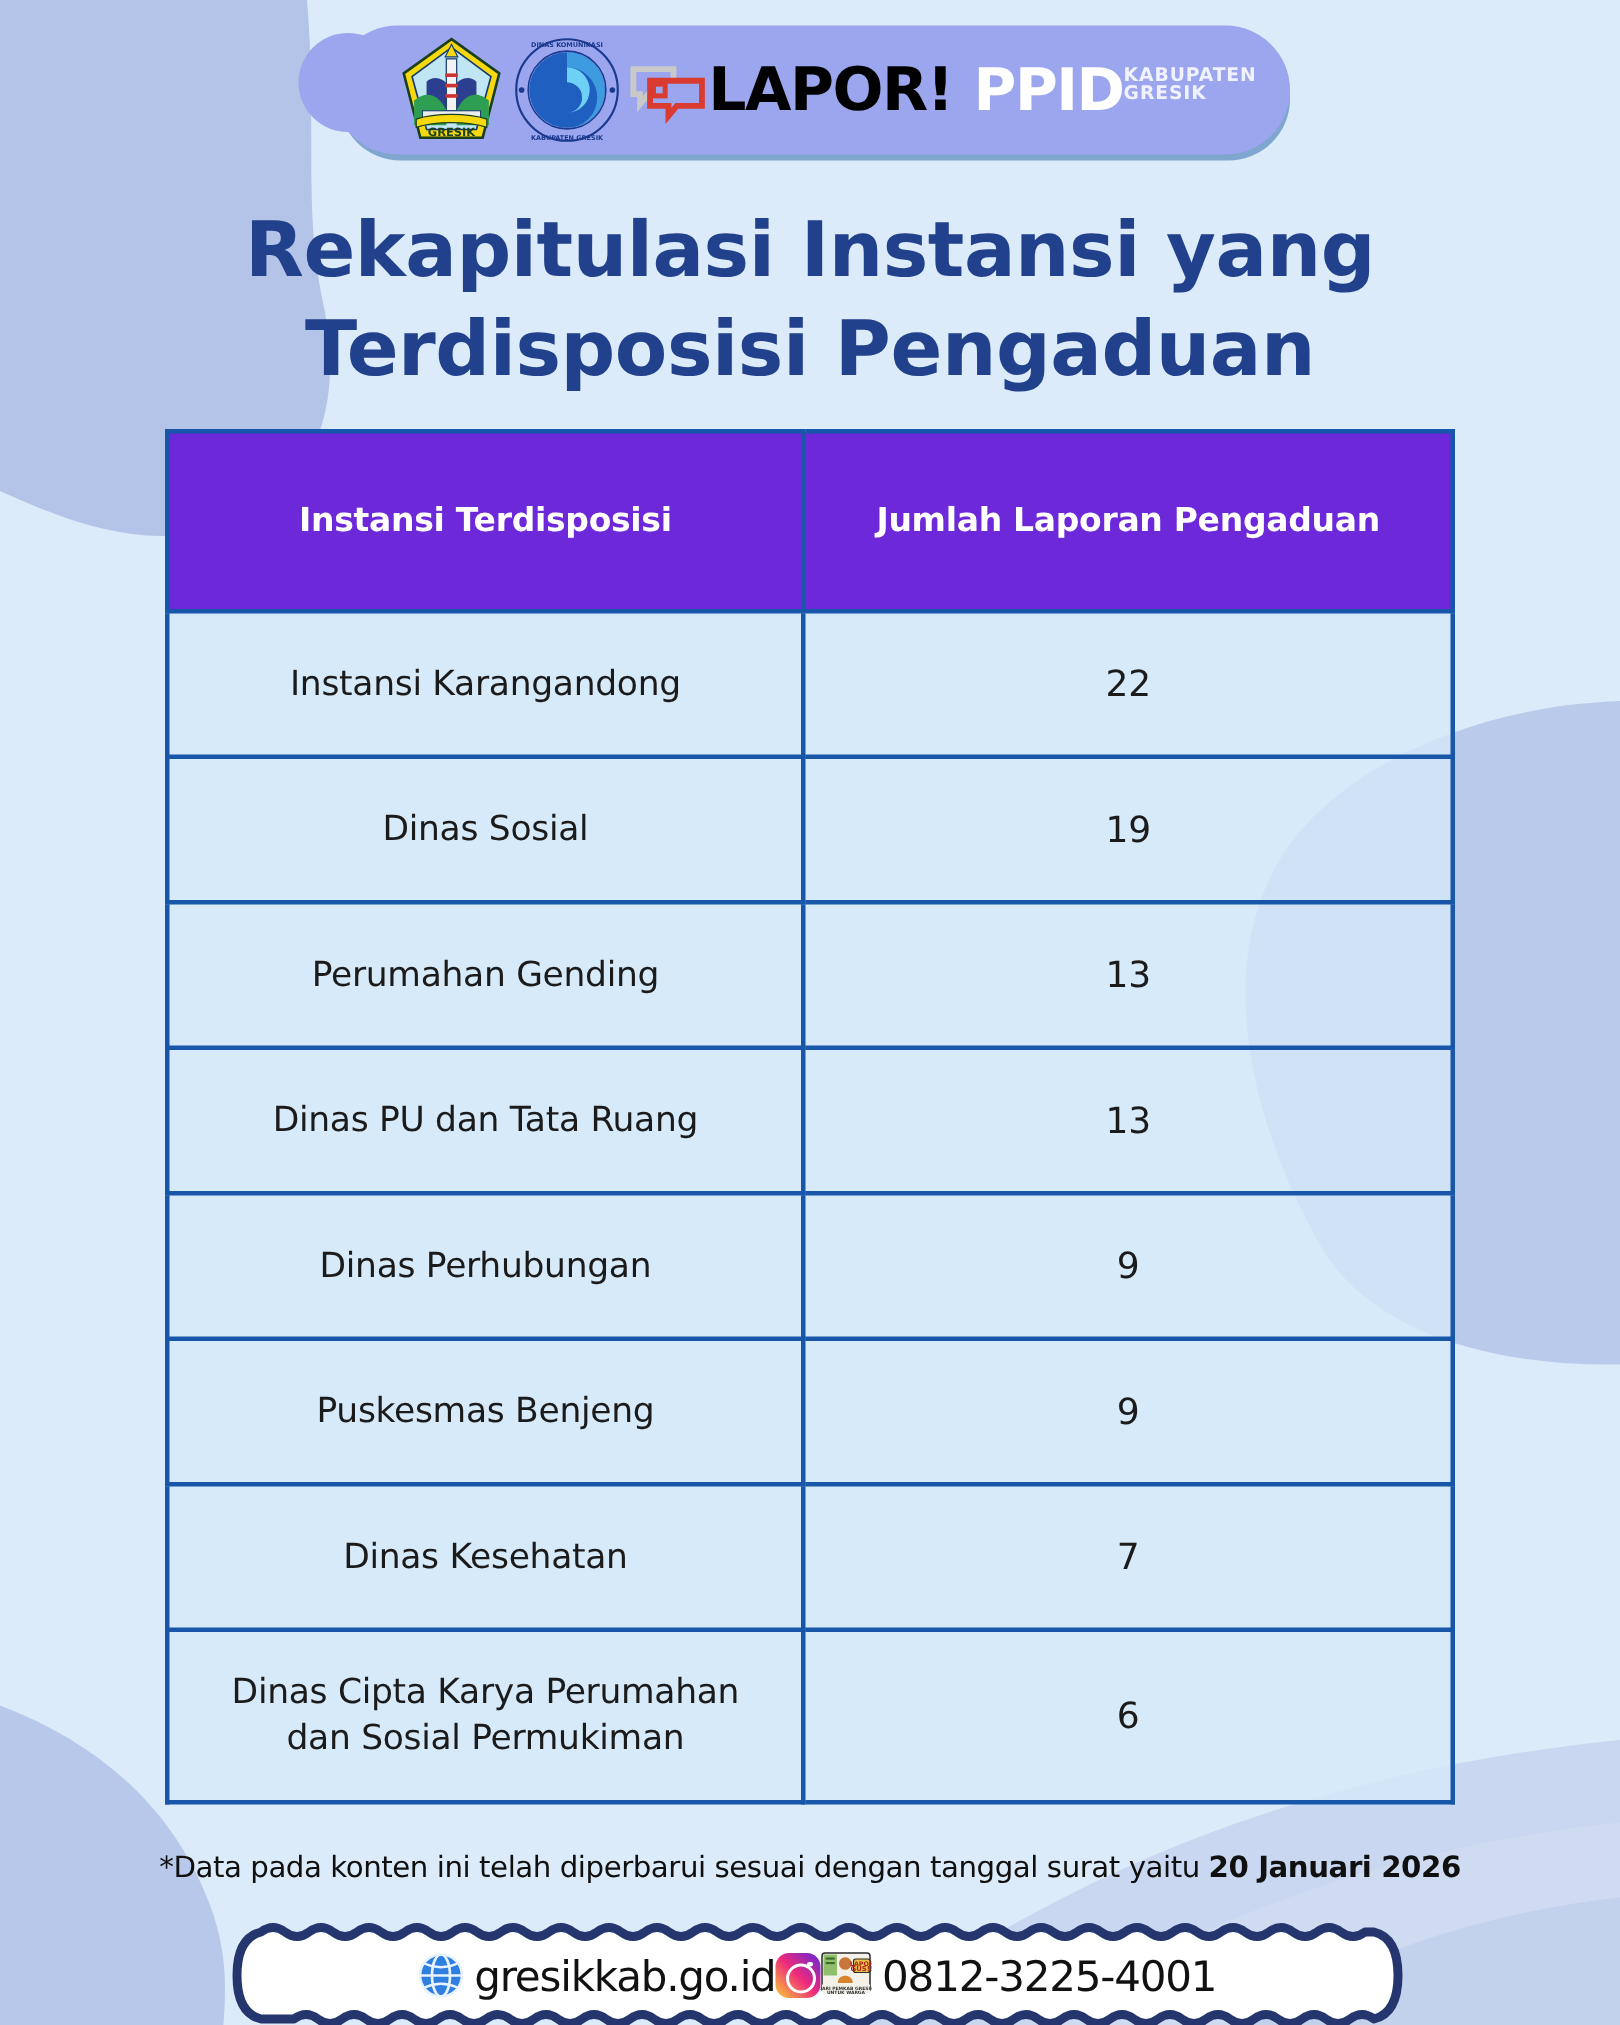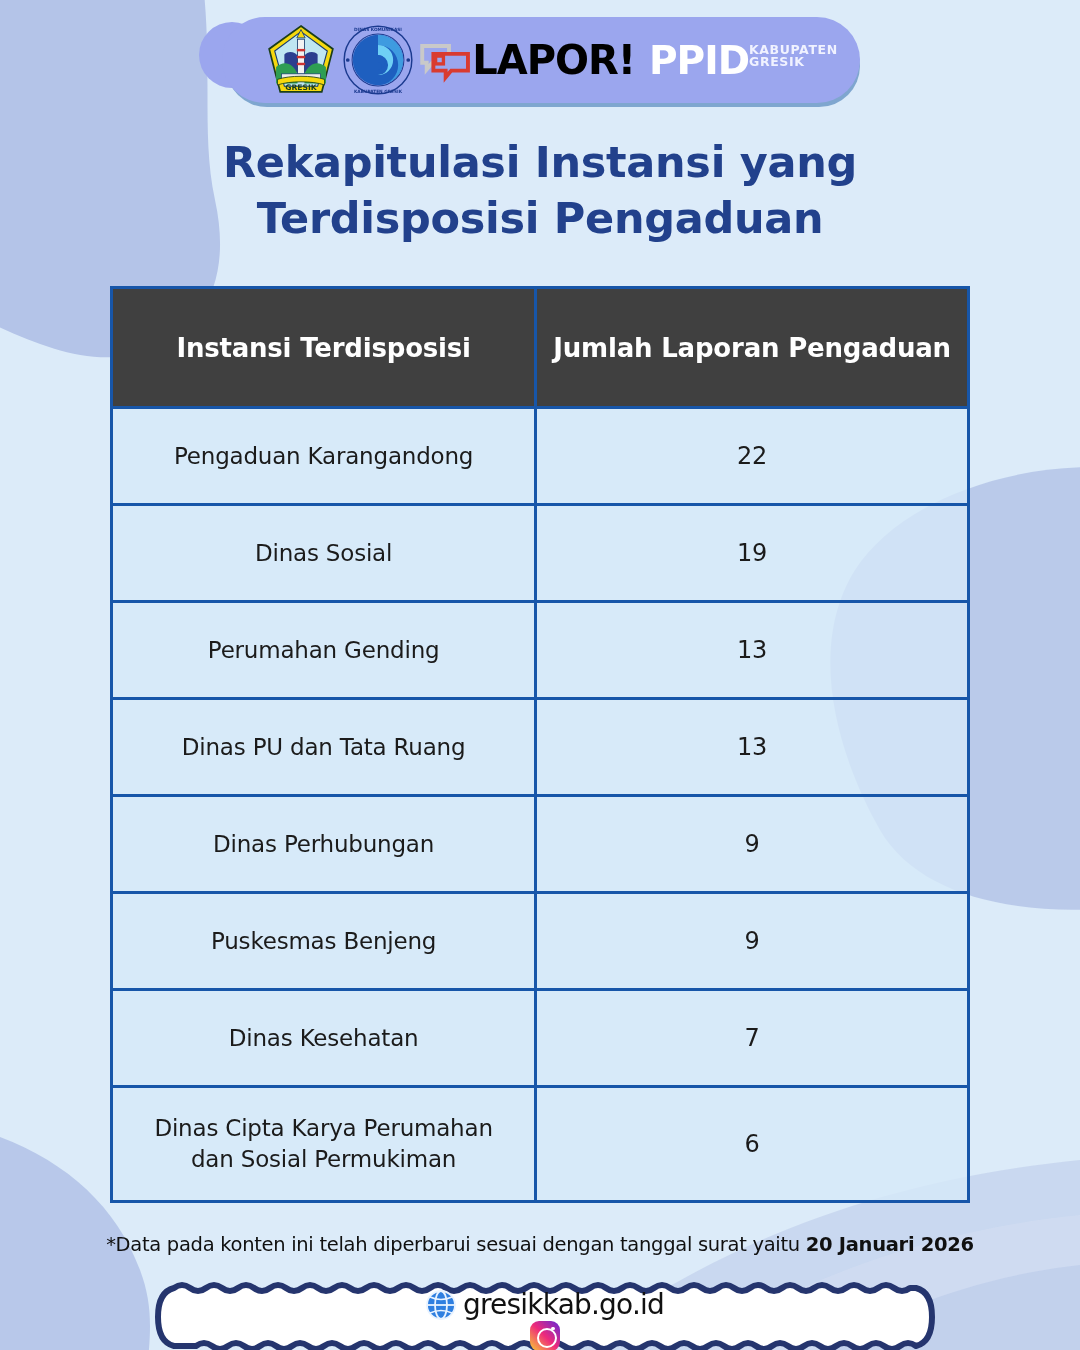--- a/index.html
+++ b/index.html
@@ -86,21 +86,21 @@
   .title {
     position: absolute;
     top: 135px;
     left: 0;
     width: 1080px;
     text-align: center;
     z-index: 5;
     color: #22418C;
     font-family: "DejaVu Sans", sans-serif;
     font-weight: bold;
-    font-size: 43px;
+    font-size: 51px;
     line-height: 1.3;
     letter-spacing: -0.3px;
   }
   .title-line { display: block; }
 
   
   .table-wrap {
     position: absolute;
     top: 286px;
     left: 110px;
@@ -111,25 +111,25 @@
     width: 100%;
     border-collapse: collapse;
     table-layout: fixed;
   }
   th, td {
     border: 3px solid #1756A9;
     text-align: center;
     vertical-align: middle;
   }
   thead th {
-    background: #404040;
+    background: #6d28d9;
     color: #FFFFFF;
     height: 120px;
     font-family: "DejaVu Sans", sans-serif;
-    font-size: 26px;
+    font-size: 22px;
     font-weight: bold;
     letter-spacing: -0.2px;
     text-align: center;
   }
   tbody td {
     background: rgba(214,233,248,0.78);
     color: #1B1B1B;
     height: 97px;
     font-family: "DejaVu Sans", sans-serif;
     font-size: 23px;
@@ -164,22 +164,22 @@
     height: 58px;
     z-index: 6;
   }
   .footer-pill {
     position: absolute;
     inset: 0;
     background: #FFFFFF;
     border-radius: 29px;
     display: flex;
     align-items: center;
+    justify-content: center;
     padding: 0 26px;
-    flex-direction: column;
   }
   .footer-item { display: flex; align-items: center; gap: 7px; }
   .footer-text {
     font-family: "DejaVu Sans", sans-serif;
     font-size: 28px;
     color: #111111;
     letter-spacing: -0.8px;
     white-space: nowrap;
   }
 
@@ -296,21 +296,21 @@
 <div class="table-wrap">
   <table>
     <thead>
       <tr>
         <th style="width:49.5%">Instansi Terdisposisi</th>
         <th>Jumlah Laporan Pengaduan</th>
       </tr>
     </thead>
     <tbody>
       <tr>
-        <td>Pengaduan Karangandong</td>
+        <td>Instansi Karangandong</td>
         <td class="num">22</td>
       </tr>
       <tr>
         <td>Dinas Sosial</td>
         <td class="num">19</td>
       </tr>
       <tr>
         <td>Perumahan Gending</td>
         <td class="num">13</td>
       </tr>

